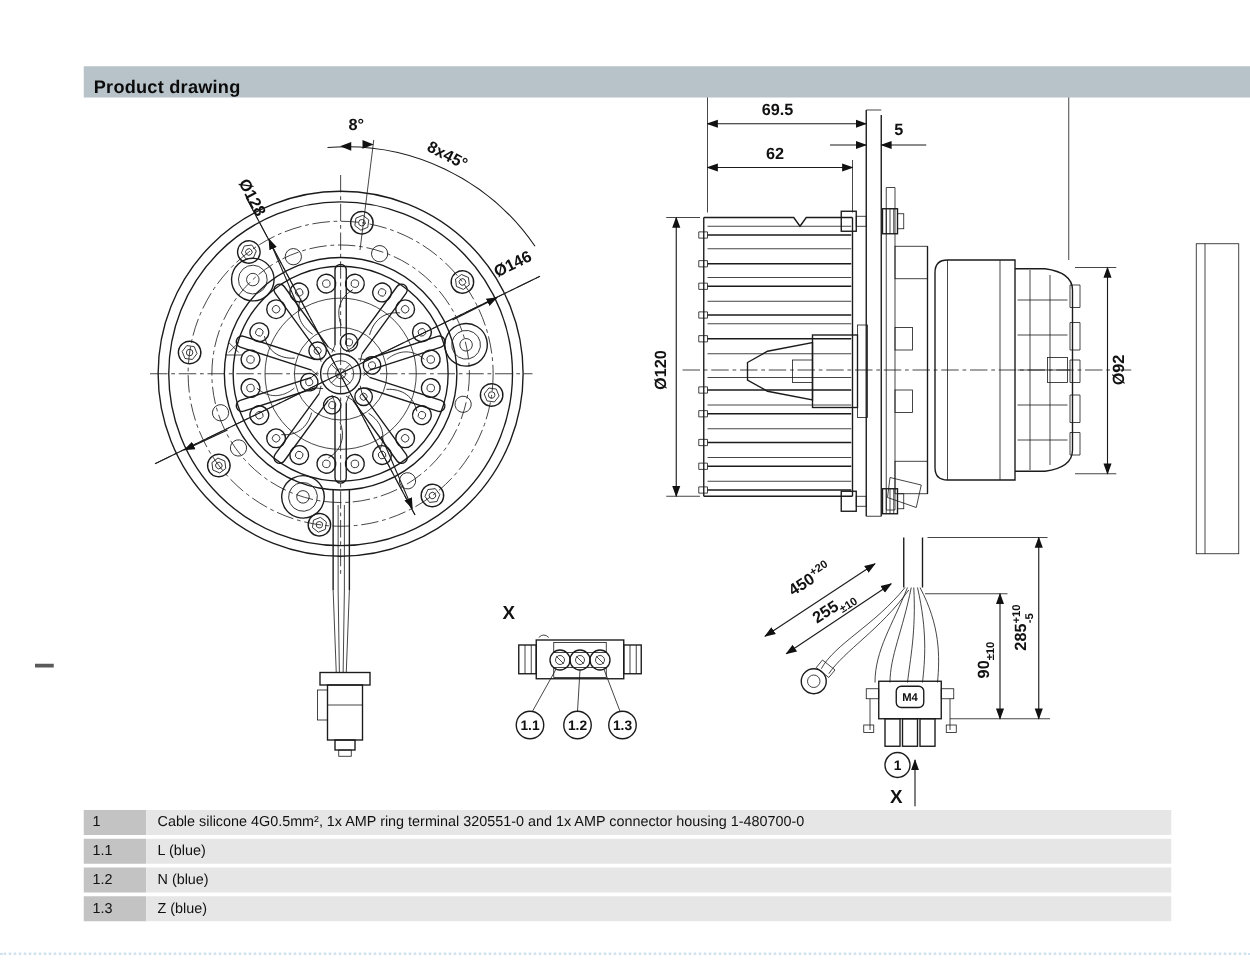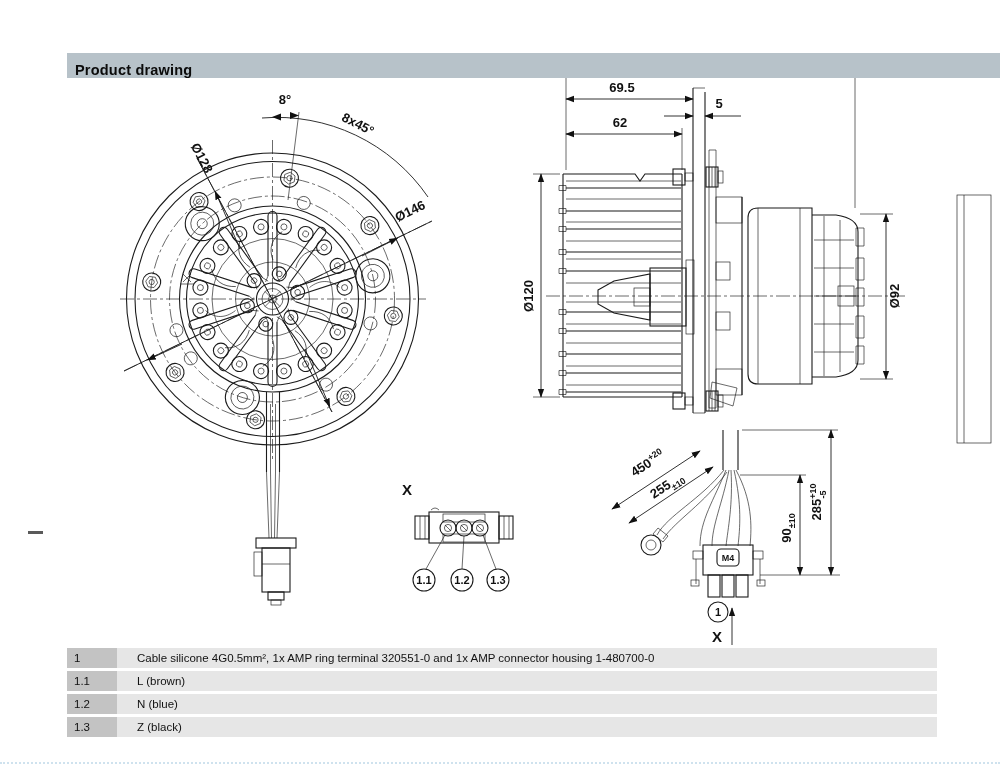--- a/index.html
+++ b/index.html
@@ -8,21 +8,21 @@
   html,body{margin:0;padding:0;background:#fff;}
   #stage{position:relative;width:1000px;height:771px;background:#fff;overflow:hidden;
          font-family:"Liberation Sans",sans-serif;}
   #drawing-svg{position:absolute;left:0;top:0;}
   .hdr{position:absolute;left:67px;top:18px;width:986px;height:25px;background:var(--header-bg);
        display:flex;align-items:flex-end;margin-top:35px;}
   .hdr span{font-size:14.5px;font-weight:bold;color:#0b0b0b;padding-left:8px;letter-spacing:.2px;}
   .ptable{position:absolute;left:67px;top:648px;width:870px;}
   .prow{display:flex;height:20px;margin-bottom:3px;font-size:11.5px;color:#111;}
   .pid{width:50px;background:var(--row-id-bg);display:flex;align-items:center;padding-left:7px;box-sizing:border-box;}
-  .pdesc{flex:1;background:var(--row-desc-bg);display:flex;align-items:center;padding-left:20px;box-sizing:border-box;}
+  .pdesc{flex:1;background:var(--row-desc-bg);display:flex;align-items:center;padding-left:9px;box-sizing:border-box;}
   .margin-dash{position:absolute;left:28px;top:531px;width:15px;height:3px;background:#5a5a5a;}
   .footer-rule{position:absolute;left:0;right:0;top:762px;border-top:2px dotted #cfe2ee;}
   
   .ln{stroke:var(--line);fill:none;stroke-width:1.1;}
   .tn{stroke:var(--line);fill:none;stroke-width:0.65;}
   .cl{stroke:var(--line);fill:none;stroke-width:0.65;stroke-dasharray:14 3 3 3;}
   .dim{stroke:var(--line);fill:none;stroke-width:0.9;}
   .dimtxt{font-family:"Liberation Sans",sans-serif;font-size:13px;font-weight:bold;fill:#111;}
   .dimtxt .tol{font-size:9px;}
   .viewtxt{font-family:"Liberation Sans",sans-serif;font-size:15px;font-weight:bold;fill:#111;}
@@ -445,26 +445,26 @@
 
   <div class="margin-dash"></div>
 
   <div class="ptable">
     <div class="prow">
       <div class="pid">1</div>
       <div class="pdesc">Cable silicone 4G0.5mm², 1x AMP ring terminal 320551-0 and 1x AMP connector housing 1-480700-0</div>
     </div>
     <div class="prow">
       <div class="pid">1.1</div>
-      <div class="pdesc">L (brown)</div>
+      <div class="pdesc">L (blue)</div>
     </div>
     <div class="prow">
       <div class="pid">1.2</div>
       <div class="pdesc">N (blue)</div>
     </div>
     <div class="prow">
       <div class="pid">1.3</div>
-      <div class="pdesc">Z (black)</div>
+      <div class="pdesc">Z (blue)</div>
     </div>
   </div>
 
   <div class="footer-rule"></div>
 </div>
 
 </body></html>

